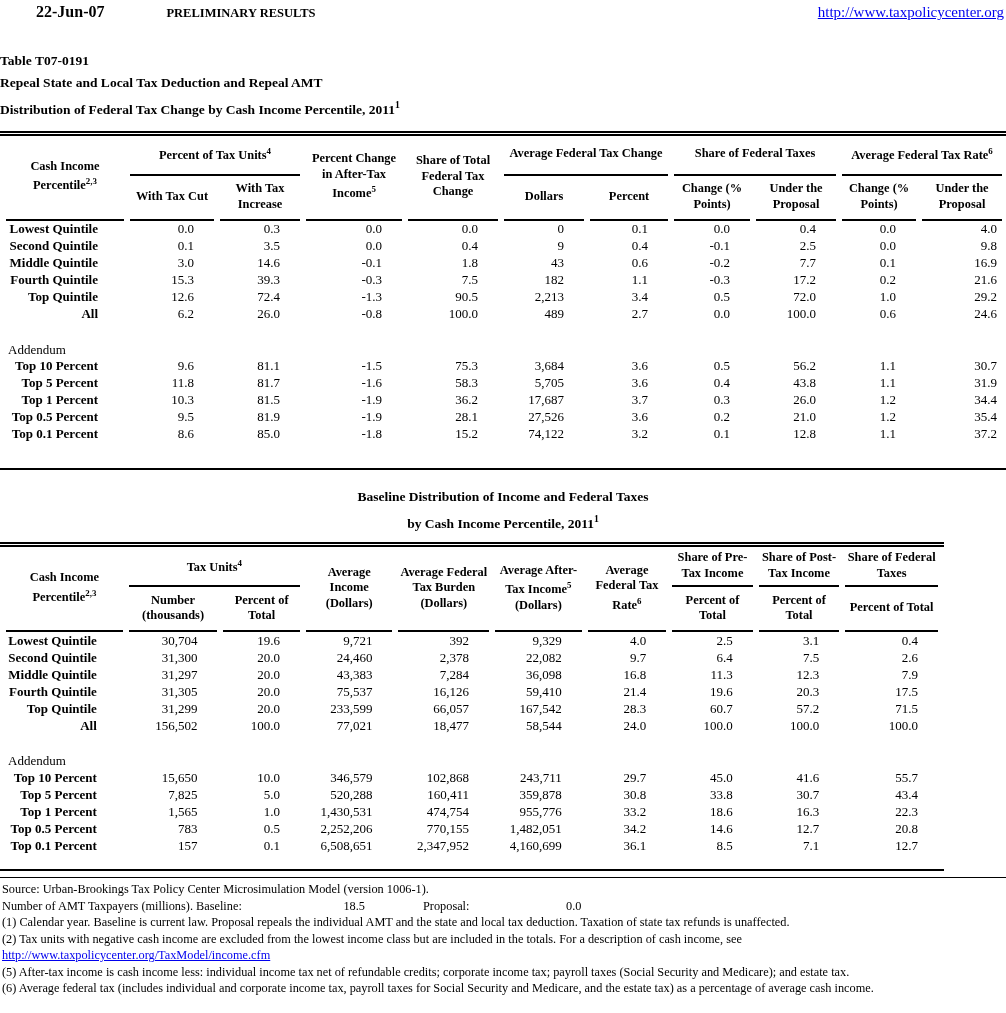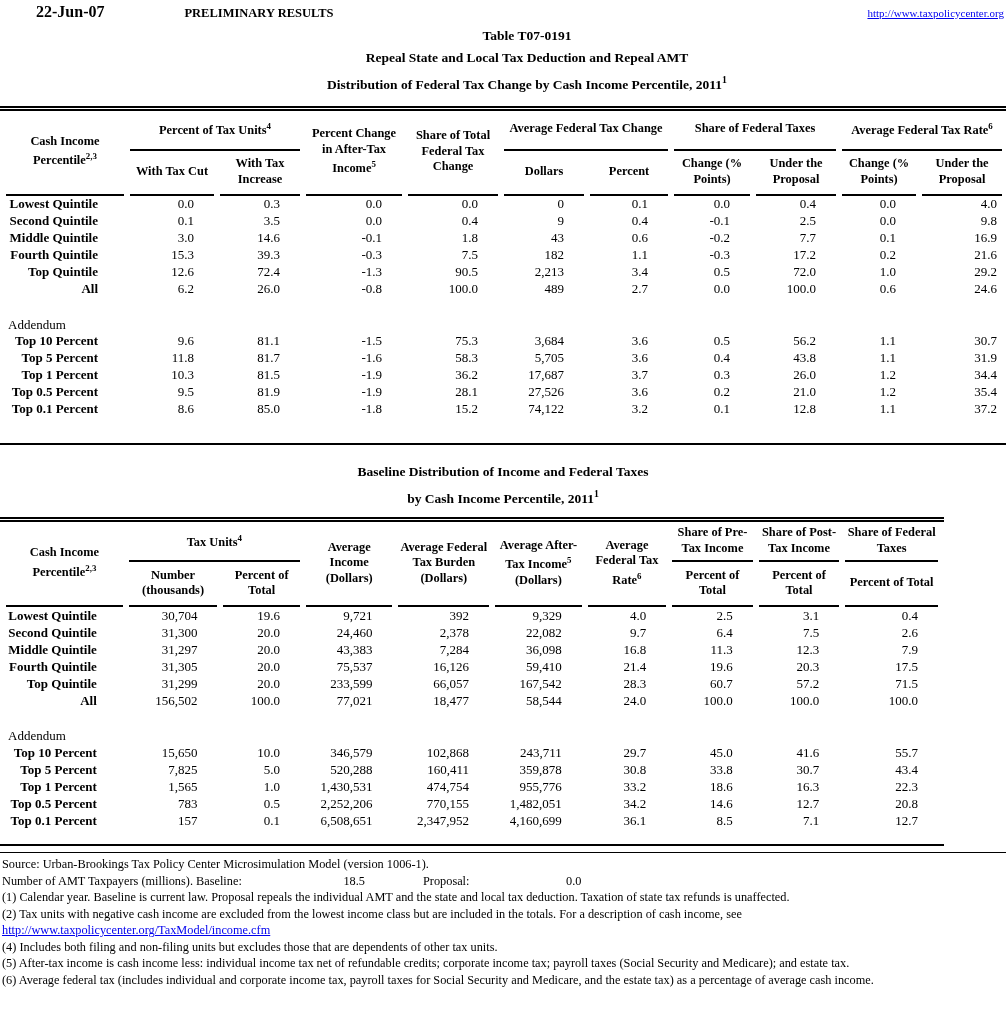--- a/index.html
+++ b/index.html
@@ -7,24 +7,24 @@
   body {
     width: 1006px; height: 1013px;
     background: #ffffff; color: #000000;
     font-family: "Liberation Serif", "DejaVu Serif", serif;
     font-size: 13px;
     overflow: hidden;
   }
   
   .topbar { display: flex; align-items: baseline; padding: 3px 2px 0 36px; }
   .topbar .date { font-weight: bold; font-size: 16px; }
-  .topbar .status { font-weight: bold; font-size: 12.5px; margin-left: 80px; }
-  .topbar .url { margin-left: auto; font-size: 11px; color: #0000ee; text-decoration: underline; }
+  .topbar .status { font-weight: bold; font-size: 12.5px; margin-left: 62px; }
+  .topbar .url { margin-left: auto; font-size: 15px; color: #0000ee; text-decoration: underline; }
   
-  .titleblock { text-align: center; font-weight: bold; font-size: 13.5px; line-height: 22px; margin-top: 4px; padding-left: 48px; }
+  .titleblock { text-align: left; font-weight: bold; font-size: 13.5px; line-height: 22px; margin-top: 29px; }
   .titleblock2 { text-align: center; font-weight: bold; font-size: 13.5px; line-height: 22px; margin-top: 16px; }
   sup { font-size: 0.72em; }
   
   table.t {
     border-collapse: separate; border-spacing: 6px 0; table-layout: fixed;
     border-top: 5px double #000; border-bottom: 2px solid #000;
   }
   table.t1 { width: 1006px; margin-top: 10px; }
   table.t2 { width: 944px; margin-top: 8px; }
   .t th {
@@ -446,16 +446,15 @@
 </table>
 
 <div class="footnotes">
   <span class="line" data-bind="footnotes.source">Source: Urban-Brookings Tax Policy Center Microsimulation Model (version 1006-1).</span>
   <span class="line">
     <span class="amt-label" data-bind="footnotes.amt_label">Number of AMT Taxpayers (millions).  Baseline:</span><span class="amt-baseline" data-bind="footnotes.amt_baseline_value">18.5</span><span class="amt-proposal-label" data-bind="footnotes.amt_proposal_label">Proposal:</span><span class="amt-proposal-value" data-bind="footnotes.amt_proposal_value">0.0</span>
   </span>
   <span class="line" data-bind="footnotes.fn1">(1) Calendar year. Baseline is current law. Proposal repeals the individual AMT and the state and local tax deduction. Taxation of state tax refunds is unaffected.</span>
   <span class="line" data-bind="footnotes.fn2">(2) Tax units with negative cash income are excluded from the lowest income class but are included in the totals. For a description of cash income, see</span>
   <a class="line link" href="#" data-bind="footnotes.fn2_link">http://www.taxpolicycenter.org/TaxModel/income.cfm</a>
-  <span class="line" data-bind="footnotes.fn4">(4) Includes both filing and non-filing units but excludes those that are dependents of other tax units.</span>
   <span class="line" data-bind="footnotes.fn5">(5) After-tax income is cash income less: individual income tax net of refundable credits; corporate income tax; payroll taxes (Social Security and Medicare); and estate tax.</span>
   <span class="line" data-bind="footnotes.fn6">(6) Average federal tax (includes individual and corporate income tax, payroll taxes for Social Security and Medicare, and the estate tax) as a percentage of average cash income.</span>
 </div>
 
 </body></html>

